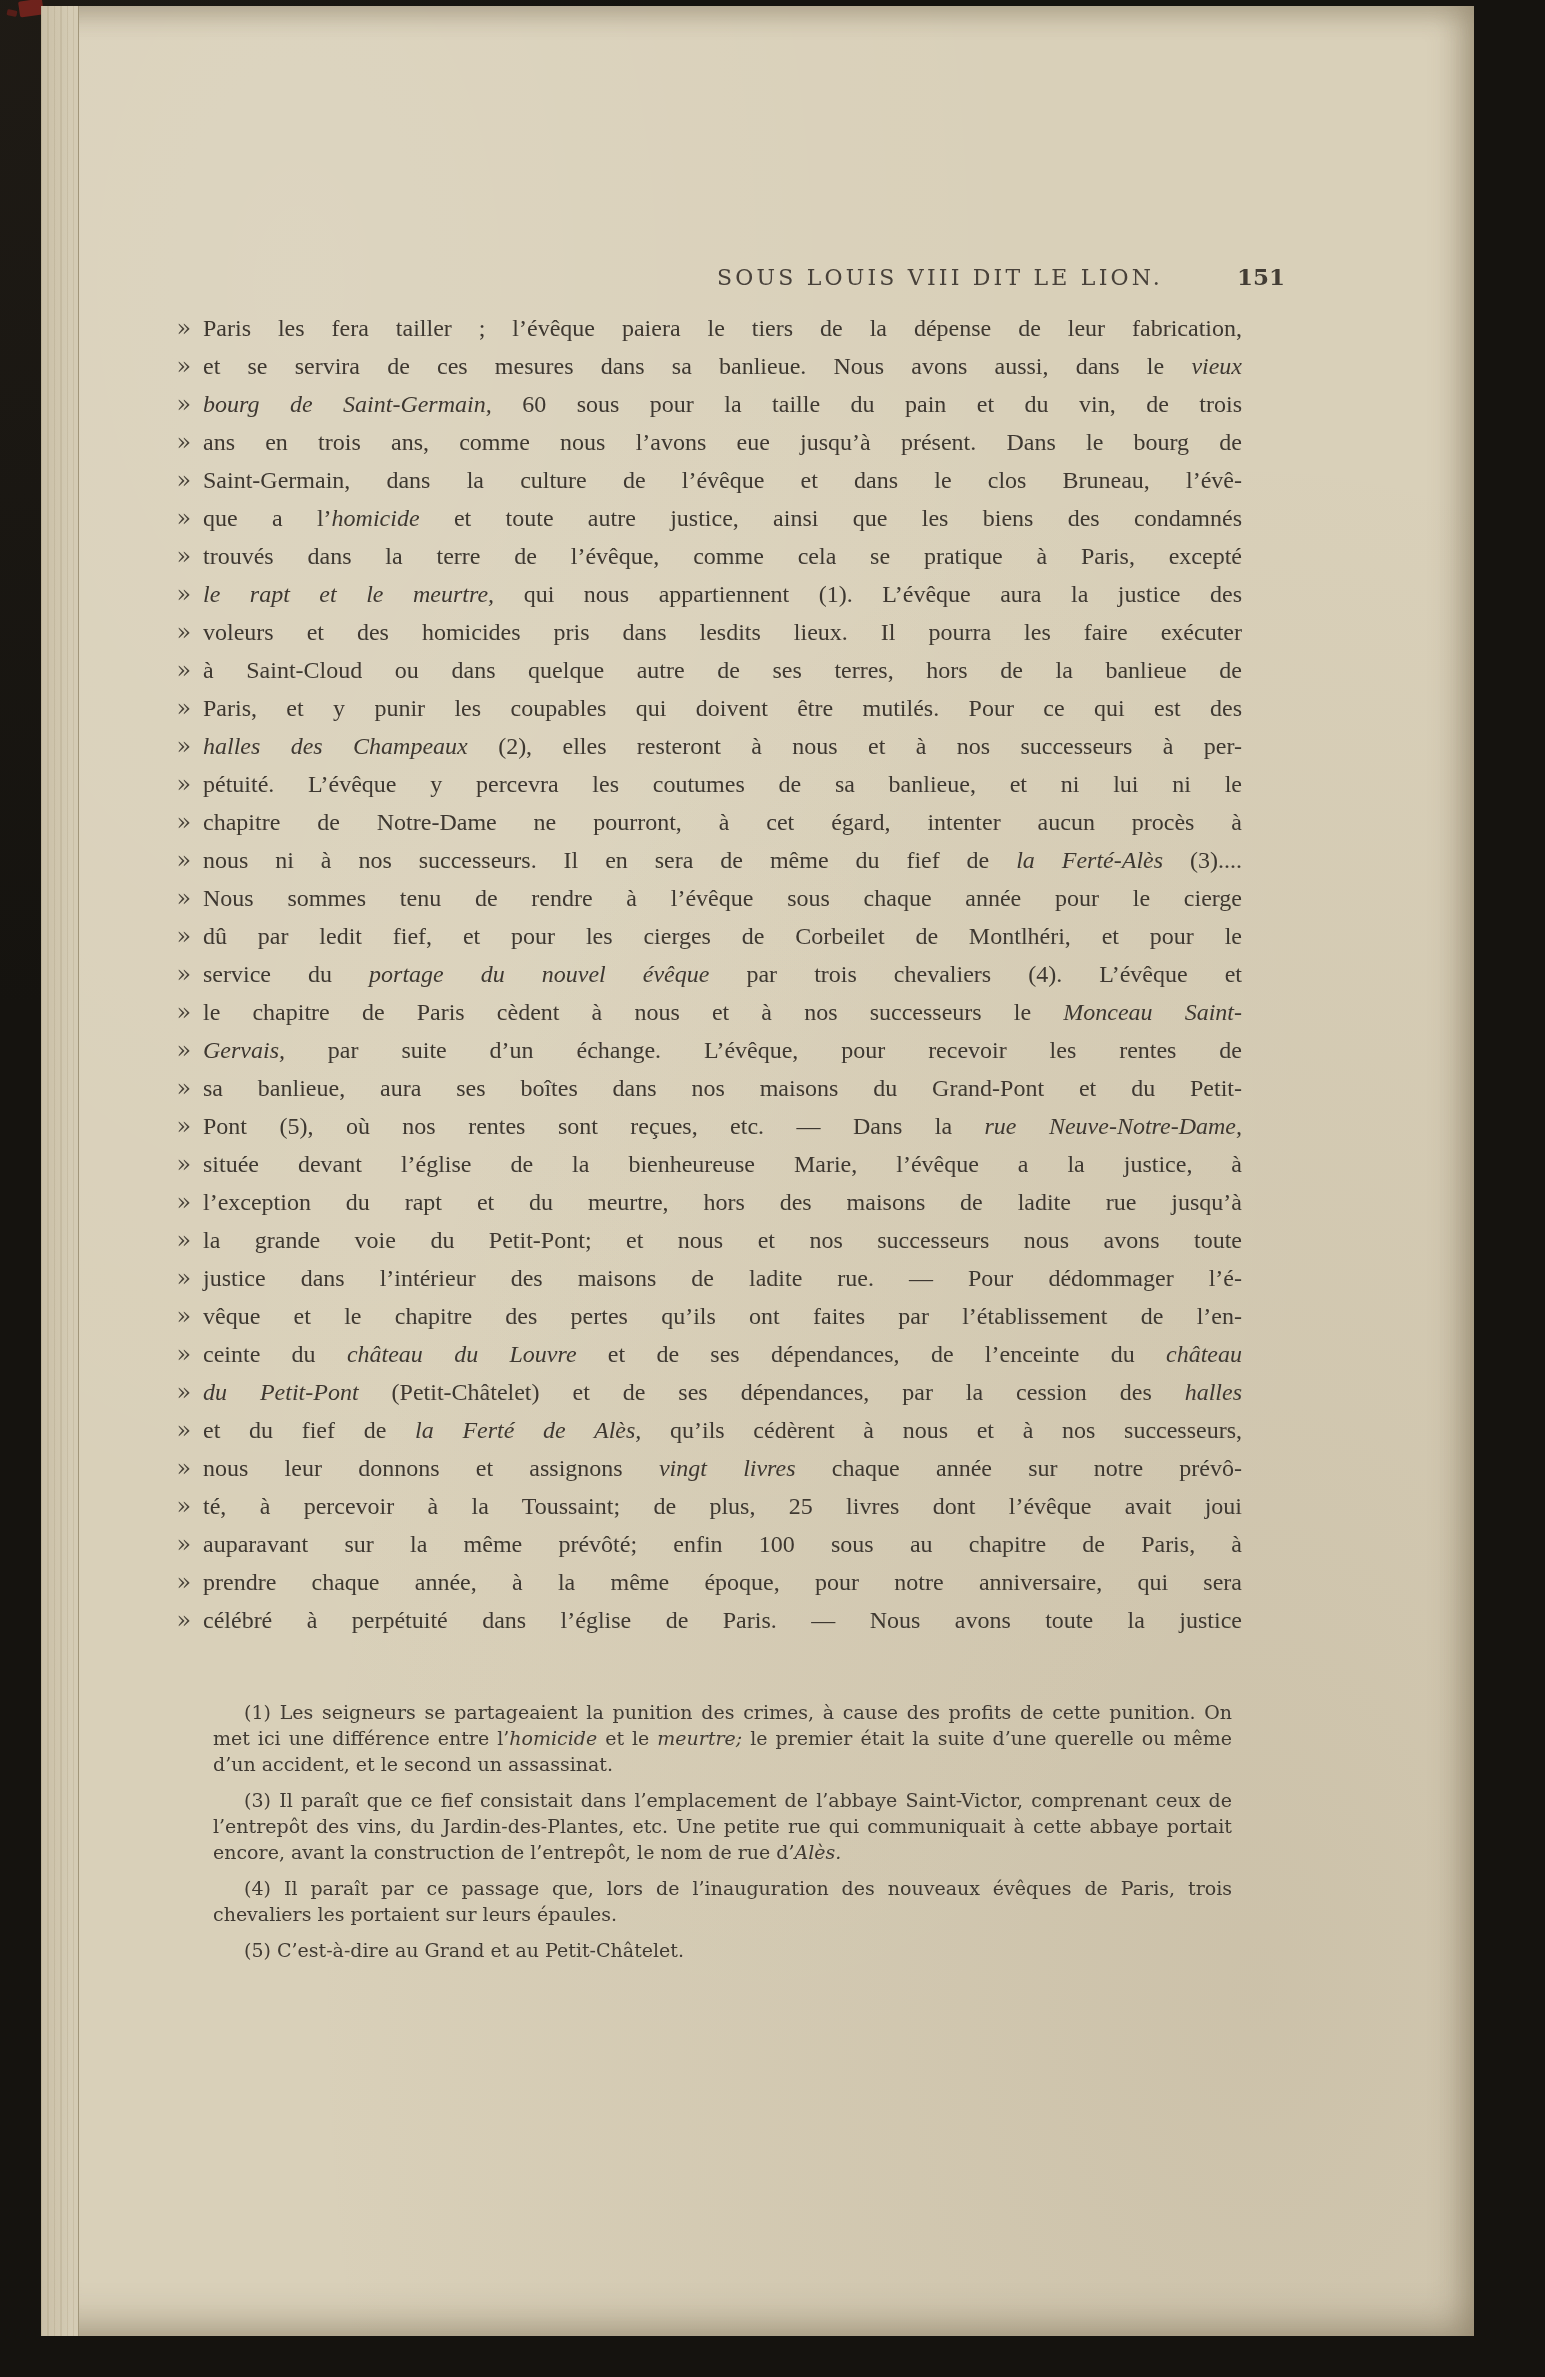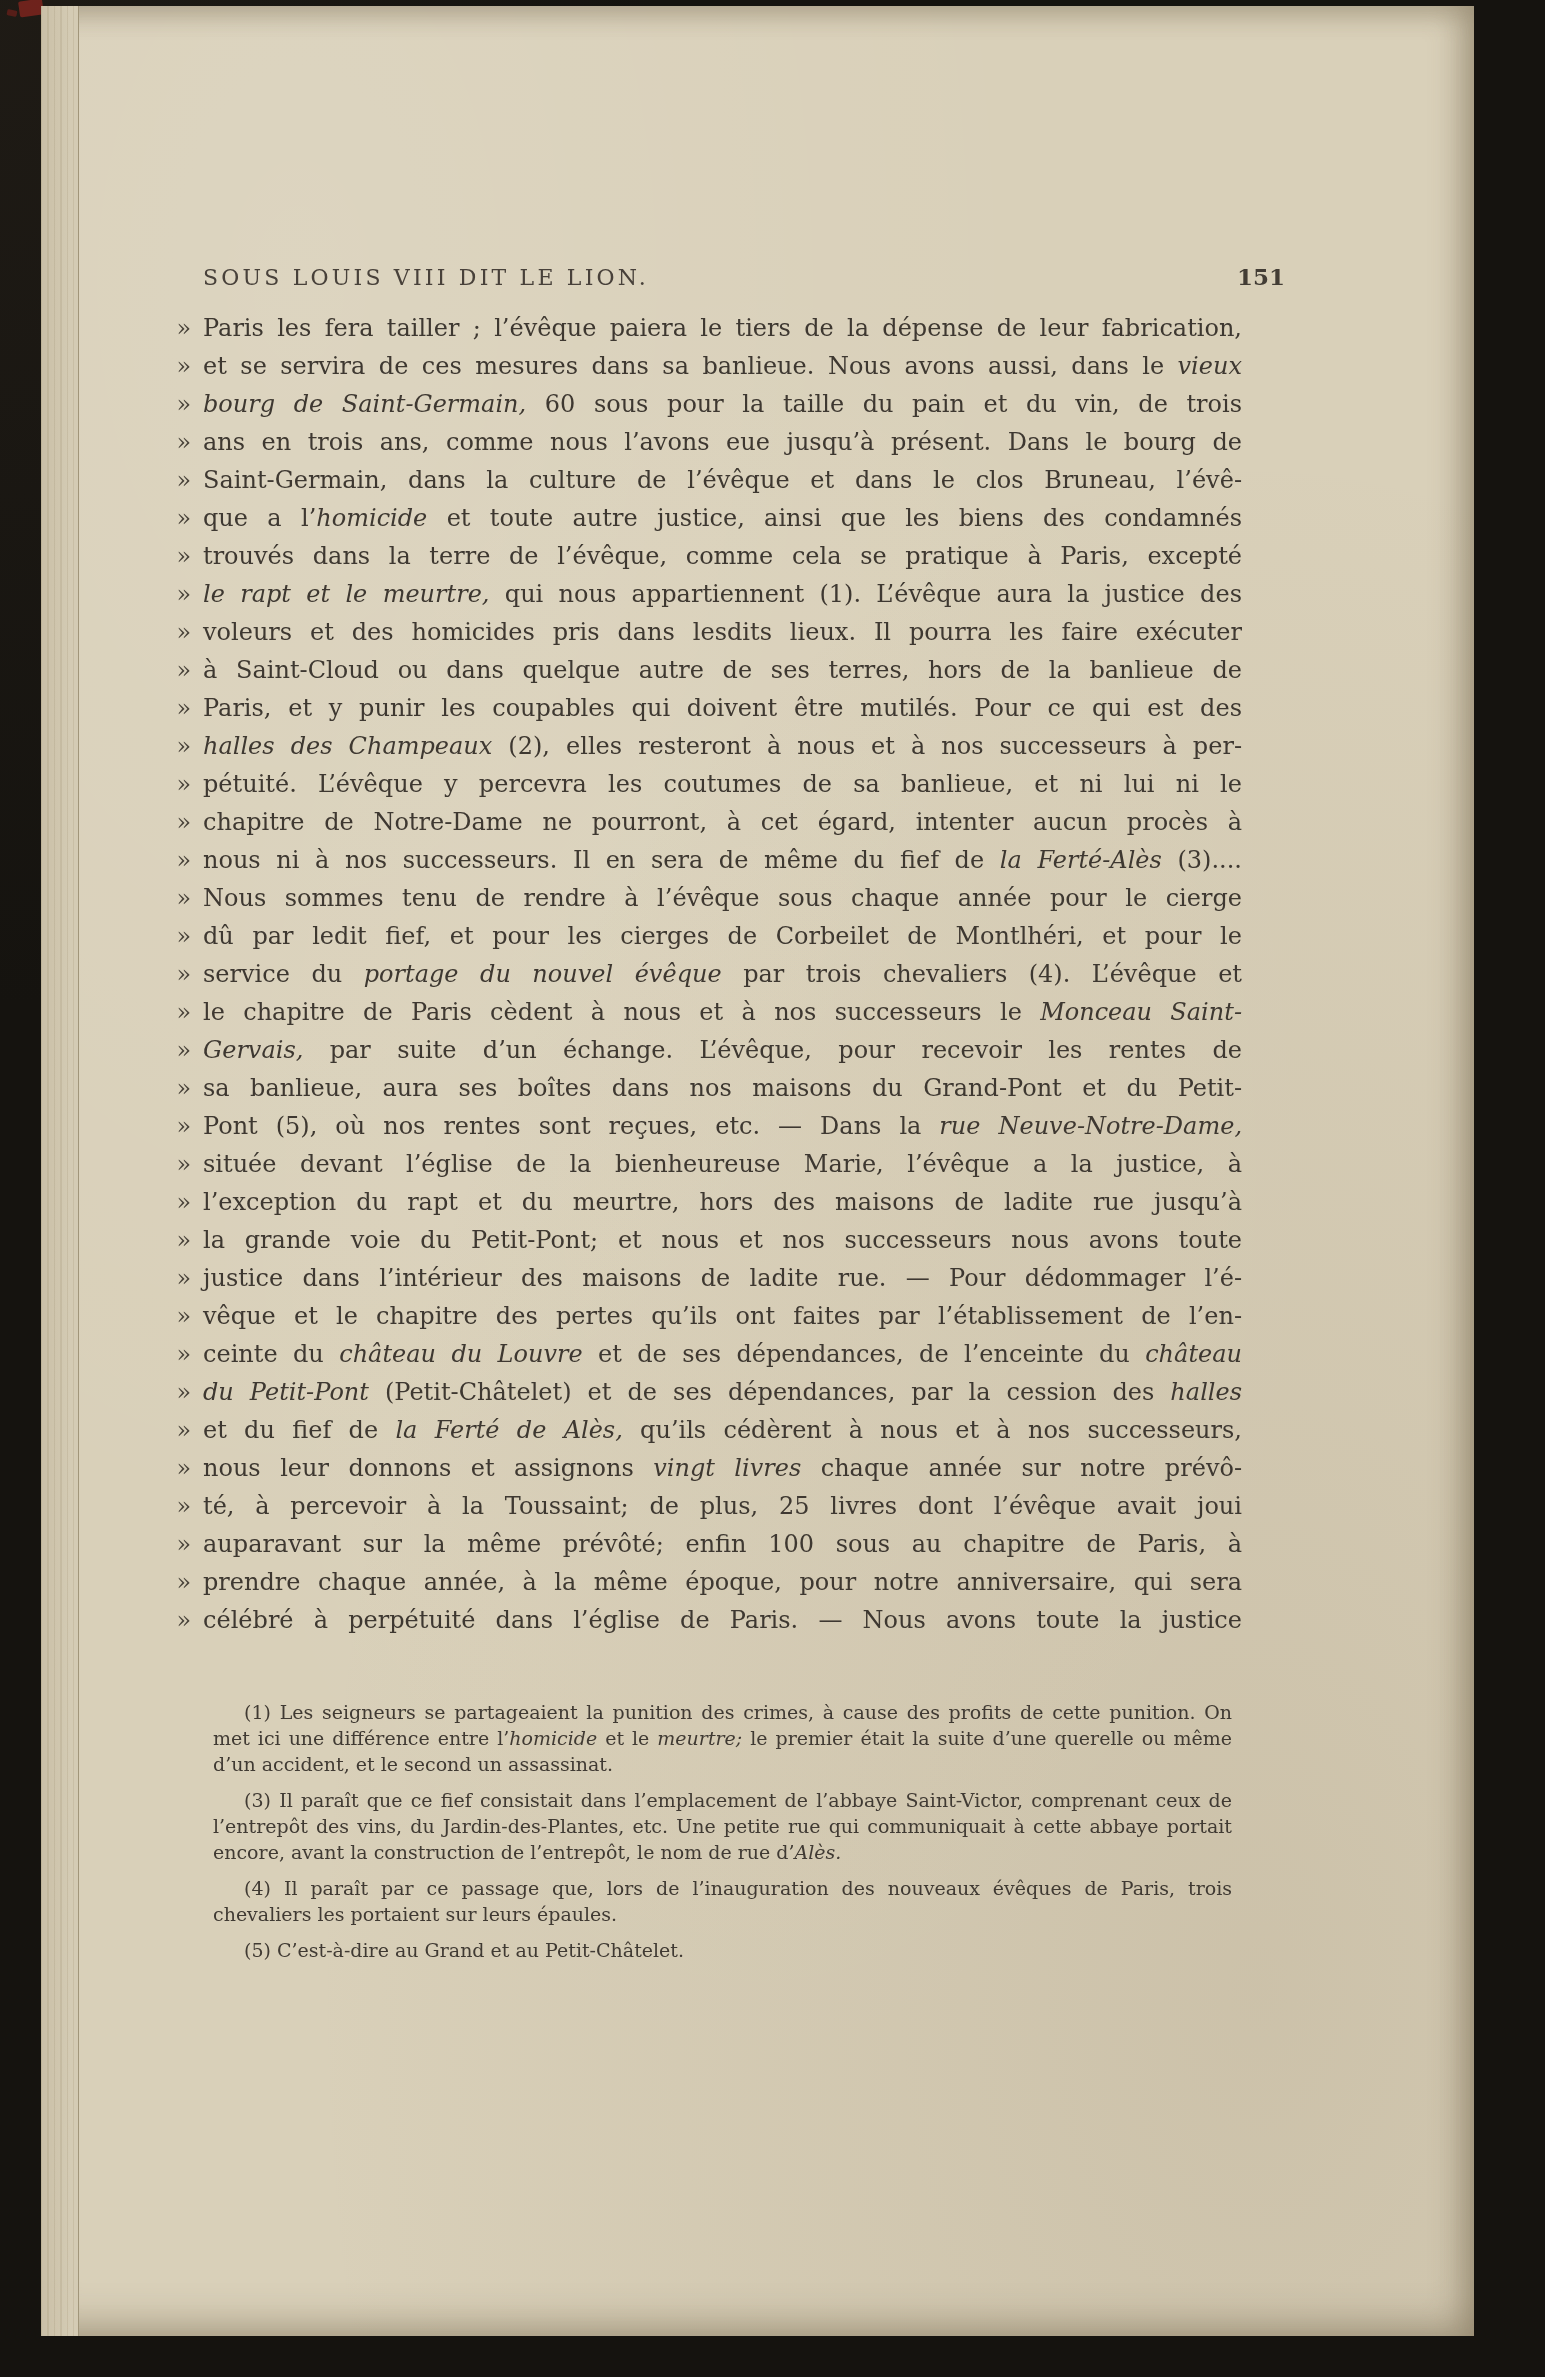--- a/index.html
+++ b/index.html
@@ -68,21 +68,21 @@
     width: 1039px;
   }
   .page-header {
     position: relative;
     margin-top: 259px;
     height: 31px;
   }
   .page-title {
     position: absolute;
     left: 0; right: 79px;
-    text-align: left;
+    text-align: right;
     font-size: 22px;
     letter-spacing: 3.2px;
     color: #48413a;
     white-space: nowrap;
   }
   .page-number {
     position: absolute;
     right: -43px;
     top: -1.4px;
     font-size: 23px;
@@ -104,20 +104,21 @@
     left: -26.4px;
     top: 0;
     color: #4a443b;
   }
   .ltext {
     display: block;
     width: 100%;
     text-align: justify;
     text-align-last: justify;
     white-space: normal;
+    font-family: Liberation Serif, serif;
   }
   .footnotes {
     margin-top: 60px;
     font-size: 19px;
     line-height: 26px;
     color: #403a33;
   }
   .footnote {
     margin: 10px;
     text-indent: 31px;

